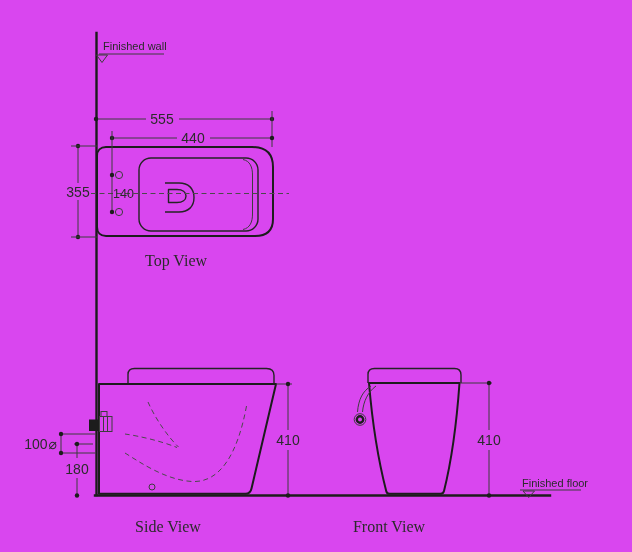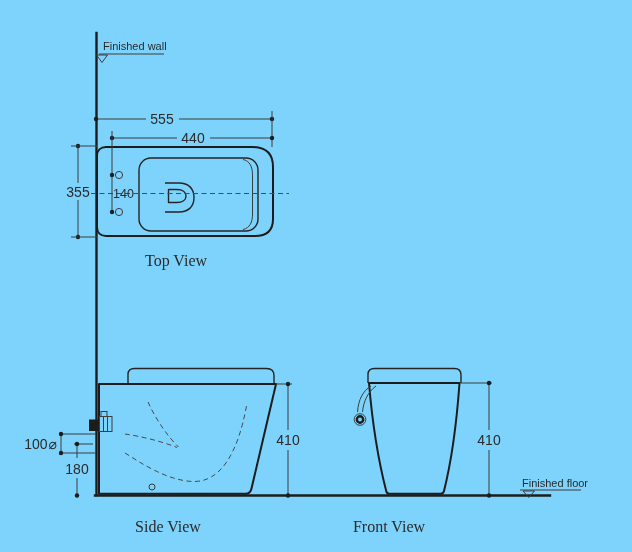--- a/index.html
+++ b/index.html
@@ -1,16 +1,16 @@
 <!DOCTYPE html>
 <html><head>
 <meta charset="utf-8">
 <style>
   html,body{margin:0;padding:0;background:#fff;}
-  .page{position:relative;width:632px;height:552px;background:#7dd3fc;overflow:hidden;}
+  .page{position:relative;width:632px;height:552px;background:#d946ef;overflow:hidden;}
   svg{position:absolute;left:0;top:0;}
   
   .heavy{stroke:#1c1c1c;stroke-width:2.4;fill:none;stroke-linecap:square;}
   .outline{stroke:#1c1c1c;stroke-width:2;fill:none;stroke-linejoin:round;}
   .med{stroke:#242424;stroke-width:1.4;fill:none;stroke-linejoin:round;}
   .thin{stroke:#3d3d3d;stroke-width:1;fill:none;}
   .dash{stroke:#4a4a4a;stroke-width:1;fill:none;stroke-dasharray:5 3.5;}
   .dot{fill:#1c1c1c;stroke:none;}
   .blackfill{fill:#1c1c1c;stroke:none;}
   text{fill:#2b2b2b;}

